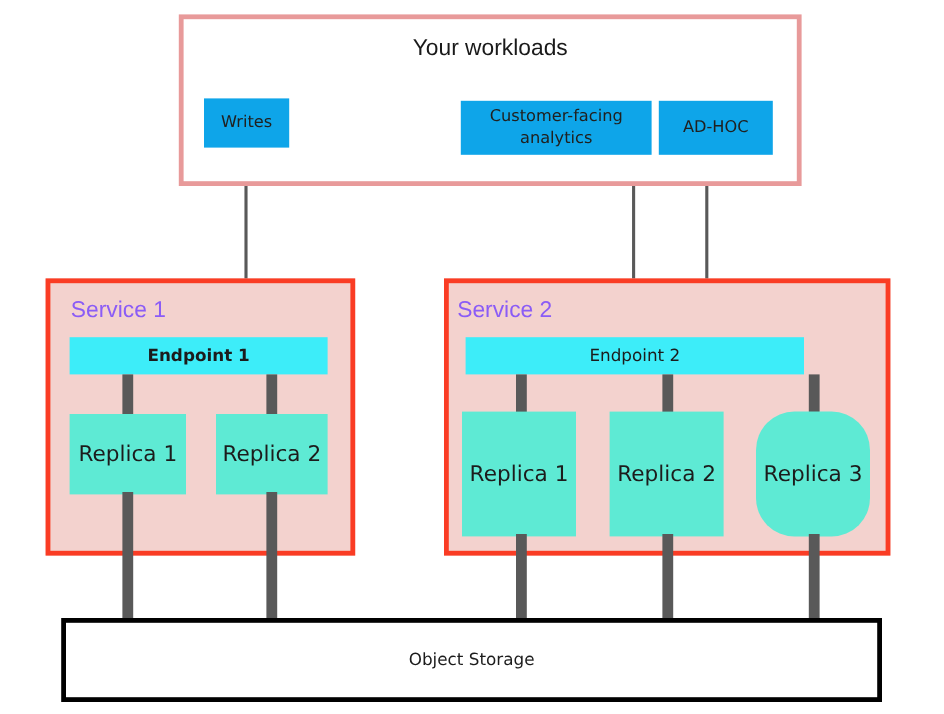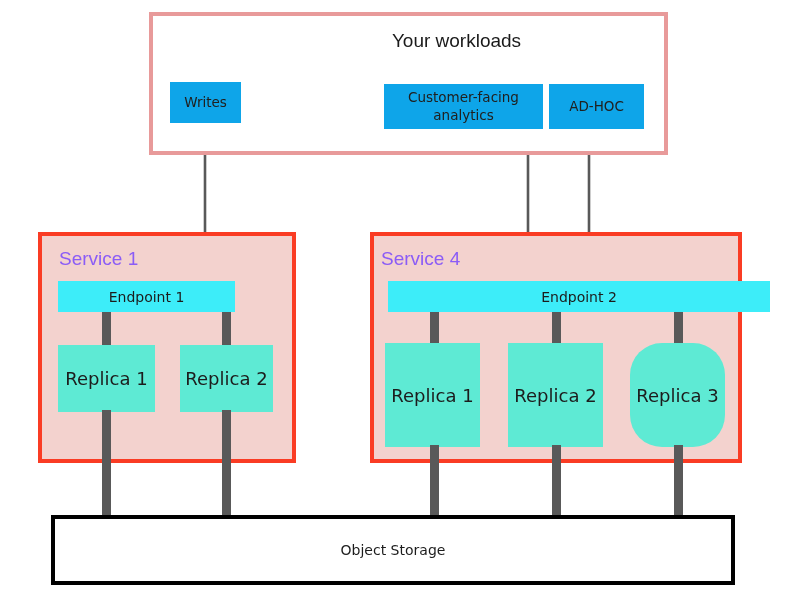--- a/index.html
+++ b/index.html
@@ -31,21 +31,20 @@
   }
   .workloads-title {
     position: absolute;
     left: 149px;
     top: 30px;
     width: 519px;
     text-align: center;
     font-size: 19px;
     color: #1a1a1a;
     font-family: "Liberation Sans", sans-serif;
-    padding-left: 48px;
   }
 
   
   .chip {
     position: absolute;
     box-sizing: border-box;
     background: #0ea5e9;
     color: #20201f;
     font-size: 13.5px;
     display: flex;
@@ -83,22 +82,22 @@
   .endpoint {
     position: absolute;
     background: #3dedf9;
     color: #1c1c1c;
     font-size: 14px;
     display: flex;
     align-items: center;
     justify-content: center;
     font-family: "DejaVu Sans", sans-serif;
   }
-  .endpoint1 { left: 58px;  top: 281px; width: 177px; height: 31px; }
-  .endpoint2 { left: 388px; top: 281px; width: 382px; height: 31px; }
+  .endpoint1 { left: 58px;  top: 281px; width: 215px; height: 31px; font-weight: bold; }
+  .endpoint2 { left: 388px; top: 281px; width: 282px; height: 31px; }
 
   
   .replica {
     position: absolute;
     background: #5eead4;
     color: #1c1c1c;
     font-size: 18px;
     display: flex;
     align-items: center;
     justify-content: center;
@@ -178,21 +177,21 @@
   <div class="pipe" style="left:102px; top:312px; height:35px;"></div>
   <div class="pipe" style="left:222px; top:312px; height:35px;"></div>
 
   <div class="replica s1-r1">Replica 1</div>
   <div class="replica s1-r2">Replica 2</div>
 
   <div class="pipe" style="left:102px; top:410px; height:108px;"></div>
   <div class="pipe" style="left:222px; top:410px; height:108px;"></div>
 
   <div class="service-box service2-box"></div>
-  <div class="service-label service2-label">Service 4</div>
+  <div class="service-label service2-label">Service 2</div>
   <div class="endpoint endpoint2">Endpoint 2</div>
 
   <div class="pipe" style="left:430px; top:312px; height:33px;"></div>
   <div class="pipe" style="left:552px; top:312px; height:33px;"></div>
   <div class="pipe" style="left:674px; top:312px; height:33px;"></div>
 
   <div class="replica s2-r1">Replica 1</div>
   <div class="replica s2-r2">Replica 2</div>
   <div class="replica s2-r3">Replica 3</div>
 

